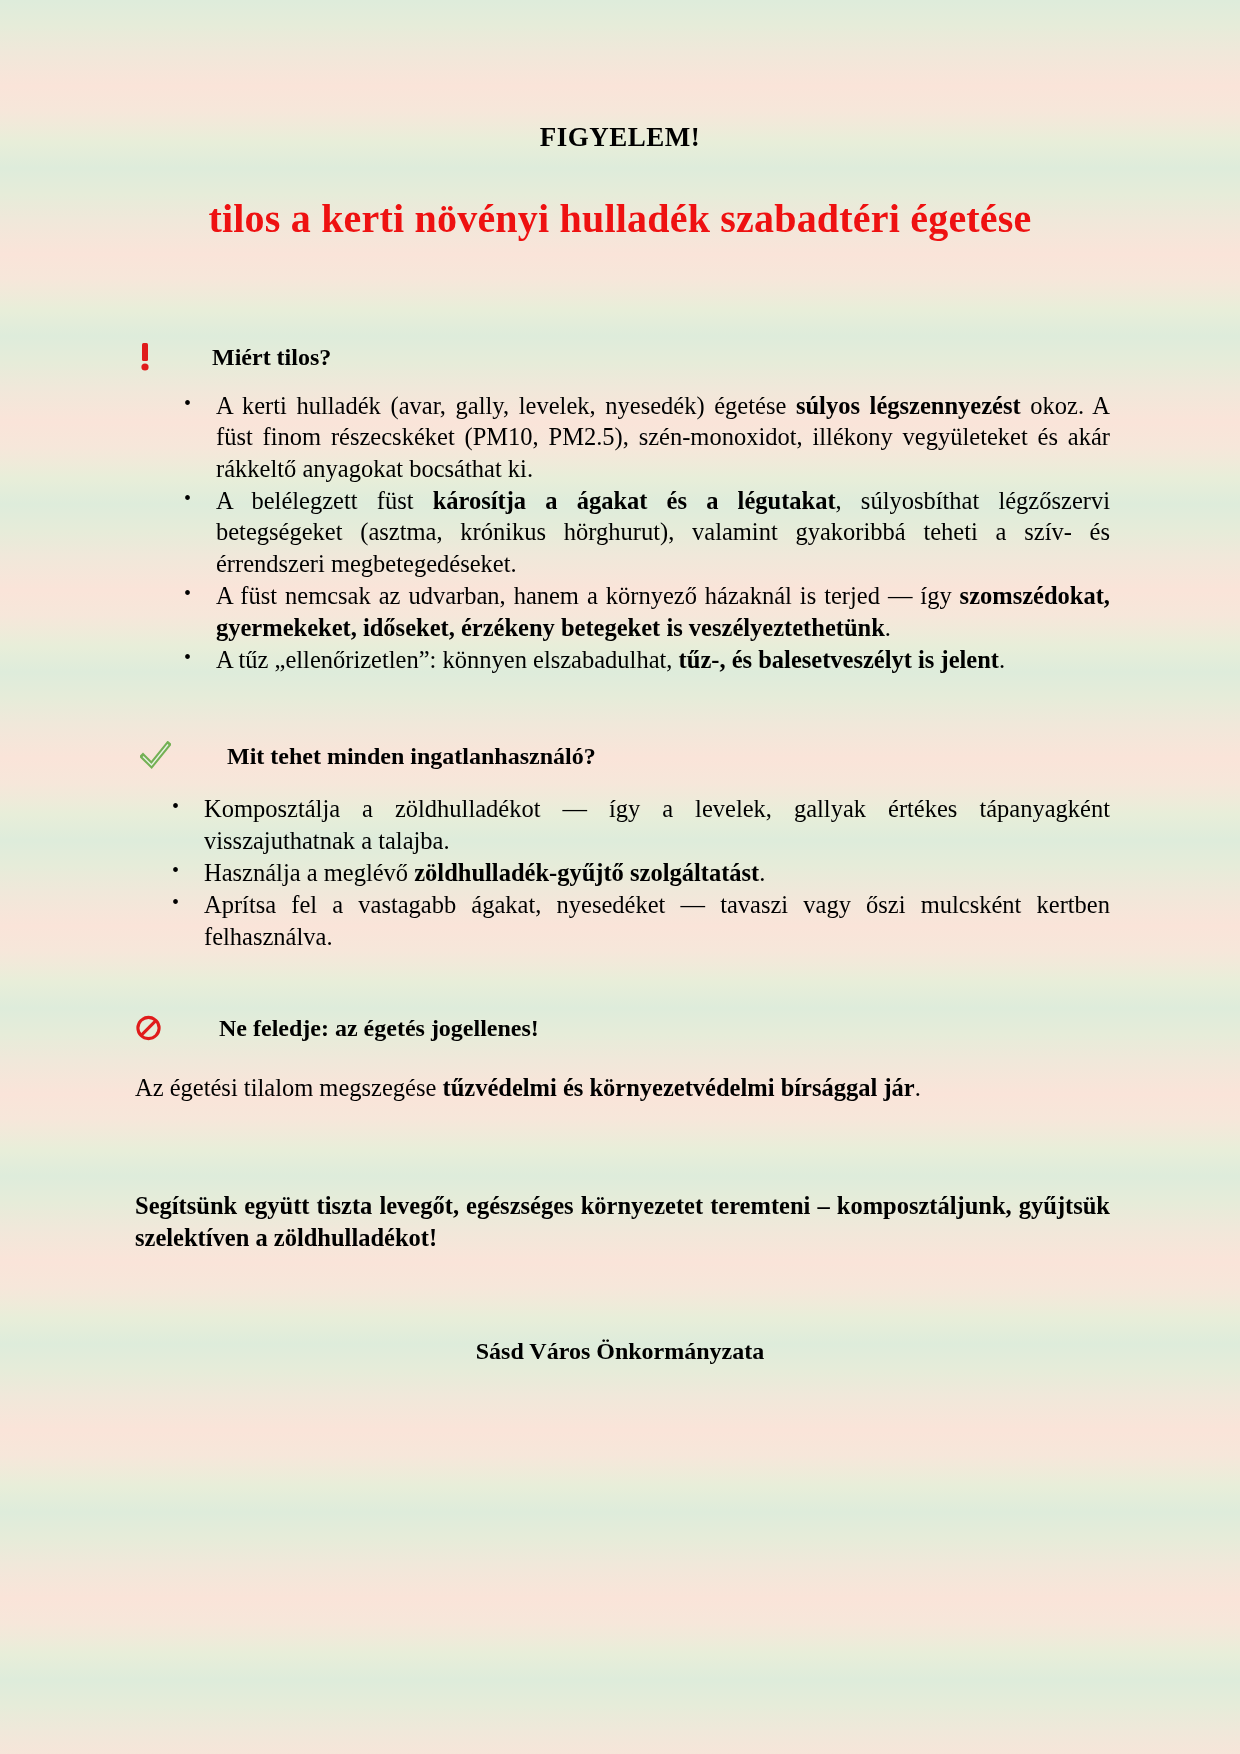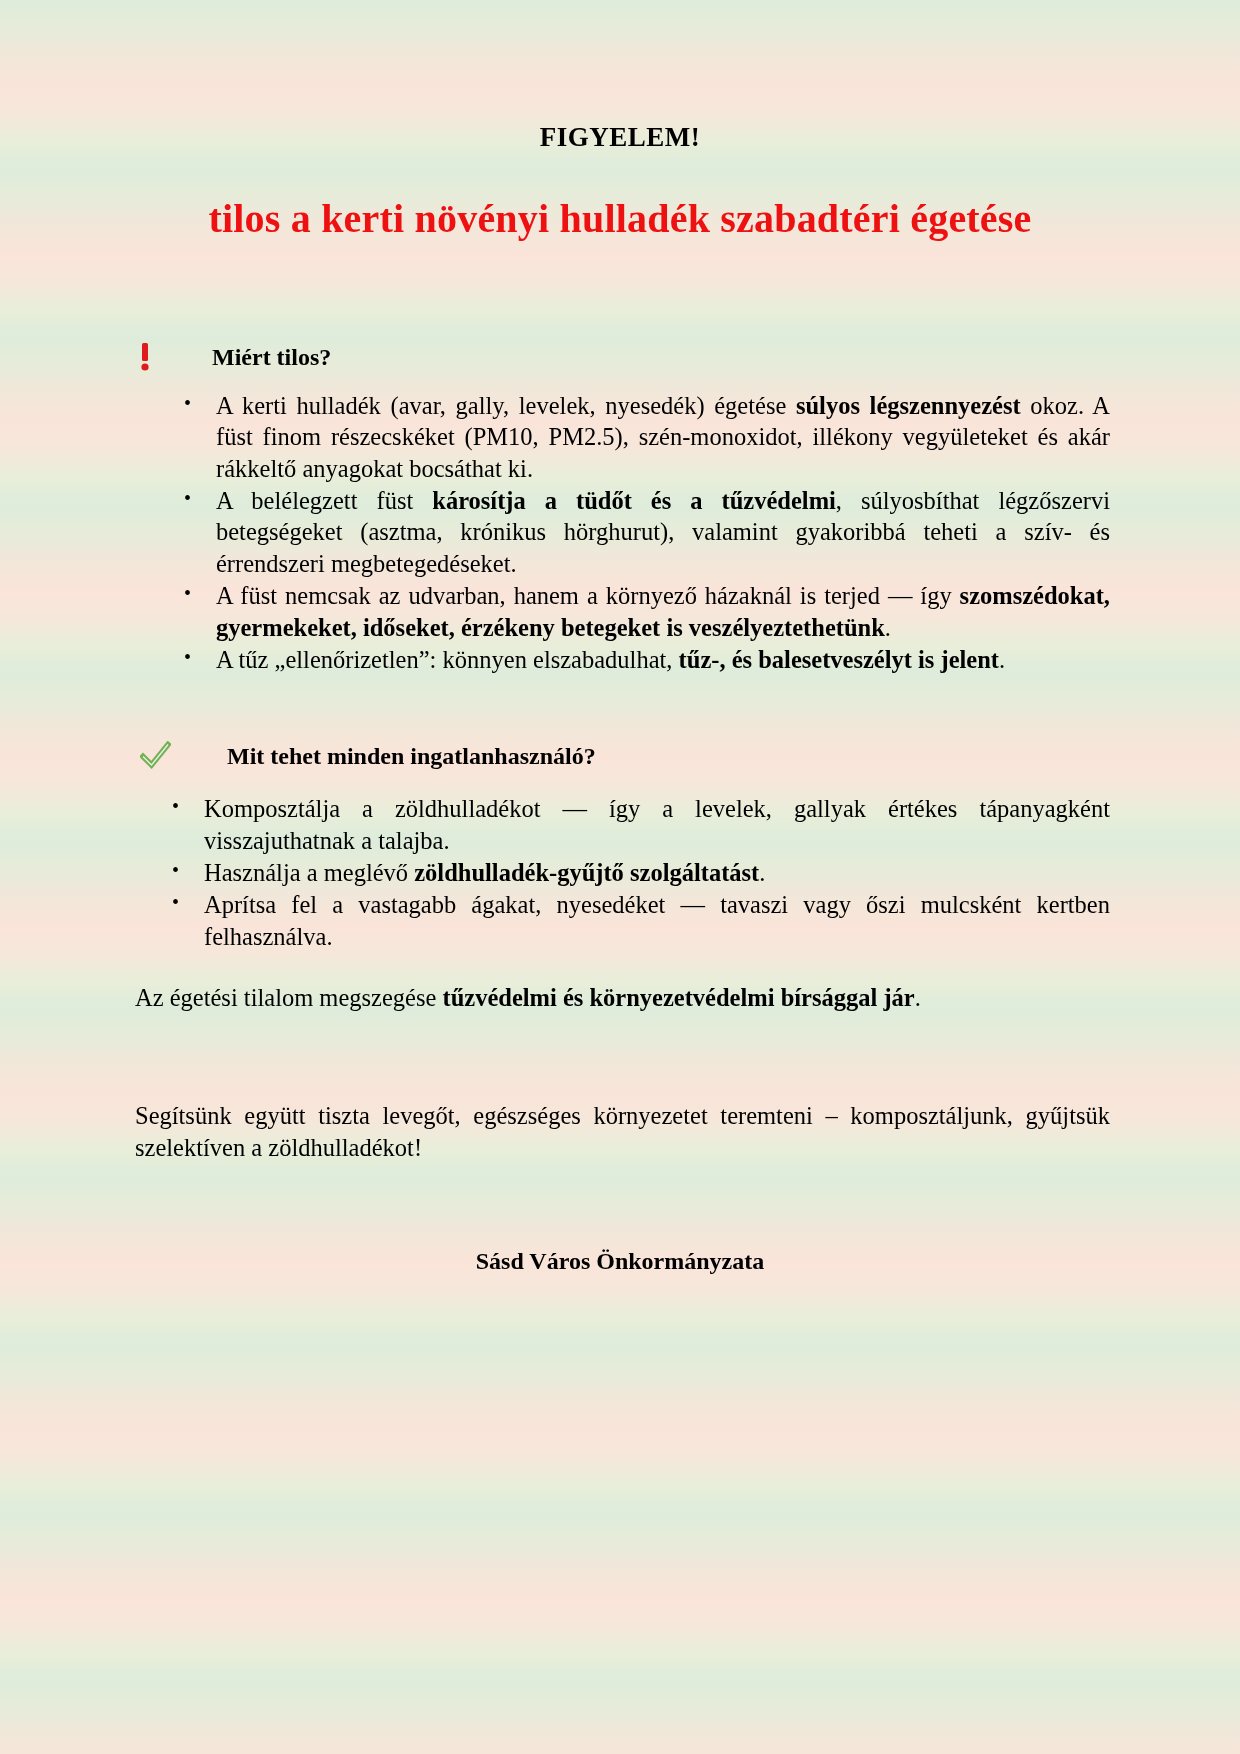--- a/index.html
+++ b/index.html
@@ -123,21 +123,21 @@
   
   .para {
     font-size: 24.5px;
     line-height: 1.3;
     text-align: left;
     margin: 30px 0 8px 5px;
   }
 
   .closing {
     font-size: 24.5px;
-    font-weight: normal;
+    font-weight: bold;
     line-height: 1.3;
     text-align: justify;
     margin: 86px 0 0 5px;
     max-width: 975px;
   }
 
   .signature {
     text-align: center;
     font-weight: bold;
     font-size: 24px;
@@ -162,41 +162,50 @@
         <svg viewBox="0 0 20 30" width="20" height="30" aria-hidden="true">
           <rect x="7" y="1" width="6" height="18" rx="1.5" fill="#e01b1b"></rect>
           <circle cx="10" cy="25" r="3.6" fill="#e01b1b"></circle>
         </svg>
       </span>
       <span class="label">Miért tilos?</span>
     </div>
 
     <ul class="bullets why">
       <li><span><span>A kerti hulladék (avar, gally, levelek, nyesedék) égetése </span><b>súlyos légszennyezést</b><span> okoz. A füst finom részecskéket (PM10, PM2.5), szén-monoxidot, illékony vegyületeket és akár rákkeltő anyagokat bocsáthat ki.</span></span></li>
-      <li><span><span>A belélegzett füst </span><b>károsítja a tüdőt és a tűzvédelmi</b><span>, súlyosbíthat légzőszervi betegségeket (asztma, krónikus hörghurut), valamint gyakoribbá teheti a szív- és érrendszeri megbetegedéseket.</span></span></li>
+      <li><span><span>A belélegzett füst </span><b>károsítja a ágakat és a légutakat</b><span>, súlyosbíthat légzőszervi betegségeket (asztma, krónikus hörghurut), valamint gyakoribbá teheti a szív- és érrendszeri megbetegedéseket.</span></span></li>
       <li><span><span>A füst nemcsak az udvarban, hanem a környező házaknál is terjed — így </span><b>szomszédokat, gyermekeket, időseket, érzékeny betegeket is veszélyeztethetünk</b><span>.</span></span></li>
       <li><span><span>A tűz „ellenőrizetlen”: könnyen elszabadulhat, </span><b>tűz-, és balesetveszélyt is jelent</b><span>.</span></span></li>
     </ul>
 
     <div class="section-head sec-what">
       <span class="icon icon-check">
         <svg viewBox="0 0 31 30" width="31" height="30" aria-hidden="true">
           <path d="M3 15.5 L11.5 24 L28 3.5" fill="none" stroke="#74b054" stroke-width="5.5" stroke-linecap="square" stroke-linejoin="miter"></path>
           <path d="M3 15.5 L11.5 24 L28 3.5" fill="none" stroke="#e9f1e4" stroke-width="1.4" stroke-linecap="butt" stroke-linejoin="miter"></path>
         </svg>
       </span>
       <span class="label">Mit tehet minden ingatlanhasználó?</span>
     </div>
 
     <ul class="bullets what">
       <li><span><span>Komposztálja a zöldhulladékot — így a levelek, gallyak értékes tápanyagként visszajuthatnak a talajba.</span></span></li>
       <li><span><span>Használja a meglévő </span><b>zöldhulladék-gyűjtő szolgáltatást</b><span>.</span></span></li>
       <li><span><span>Aprítsa fel a vastagabb ágakat, nyesedéket — tavaszi vagy őszi mulcsként kertben felhasználva.</span></span></li>
     </ul>
 
+    <div class="section-head sec-note">
+      <span class="icon icon-ban">
+        <svg viewBox="0 0 28 28" width="27" height="28" aria-hidden="true">
+          <circle cx="14" cy="14" r="11" fill="none" stroke="#e01b1b" stroke-width="3.2"></circle>
+          <line x1="6.4" y1="21.6" x2="21.6" y2="6.4" stroke="#e01b1b" stroke-width="3.2"></line>
+        </svg>
+      </span>
+      <span class="label">Ne feledje: az égetés jogellenes!</span>
+    </div>
 
     <div class="para"><span>Az égetési tilalom megszegése </span><b>tűzvédelmi és környezetvédelmi bírsággal jár</b><span>.</span></div>
 
     <div class="closing">Segítsünk együtt tiszta levegőt, egészséges környezetet teremteni – komposztáljunk, gyűjtsük szelektíven a zöldhulladékot!</div>
 
     <div class="signature">Sásd Város Önkormányzata</div>
 
   </div>
 </div>
 

